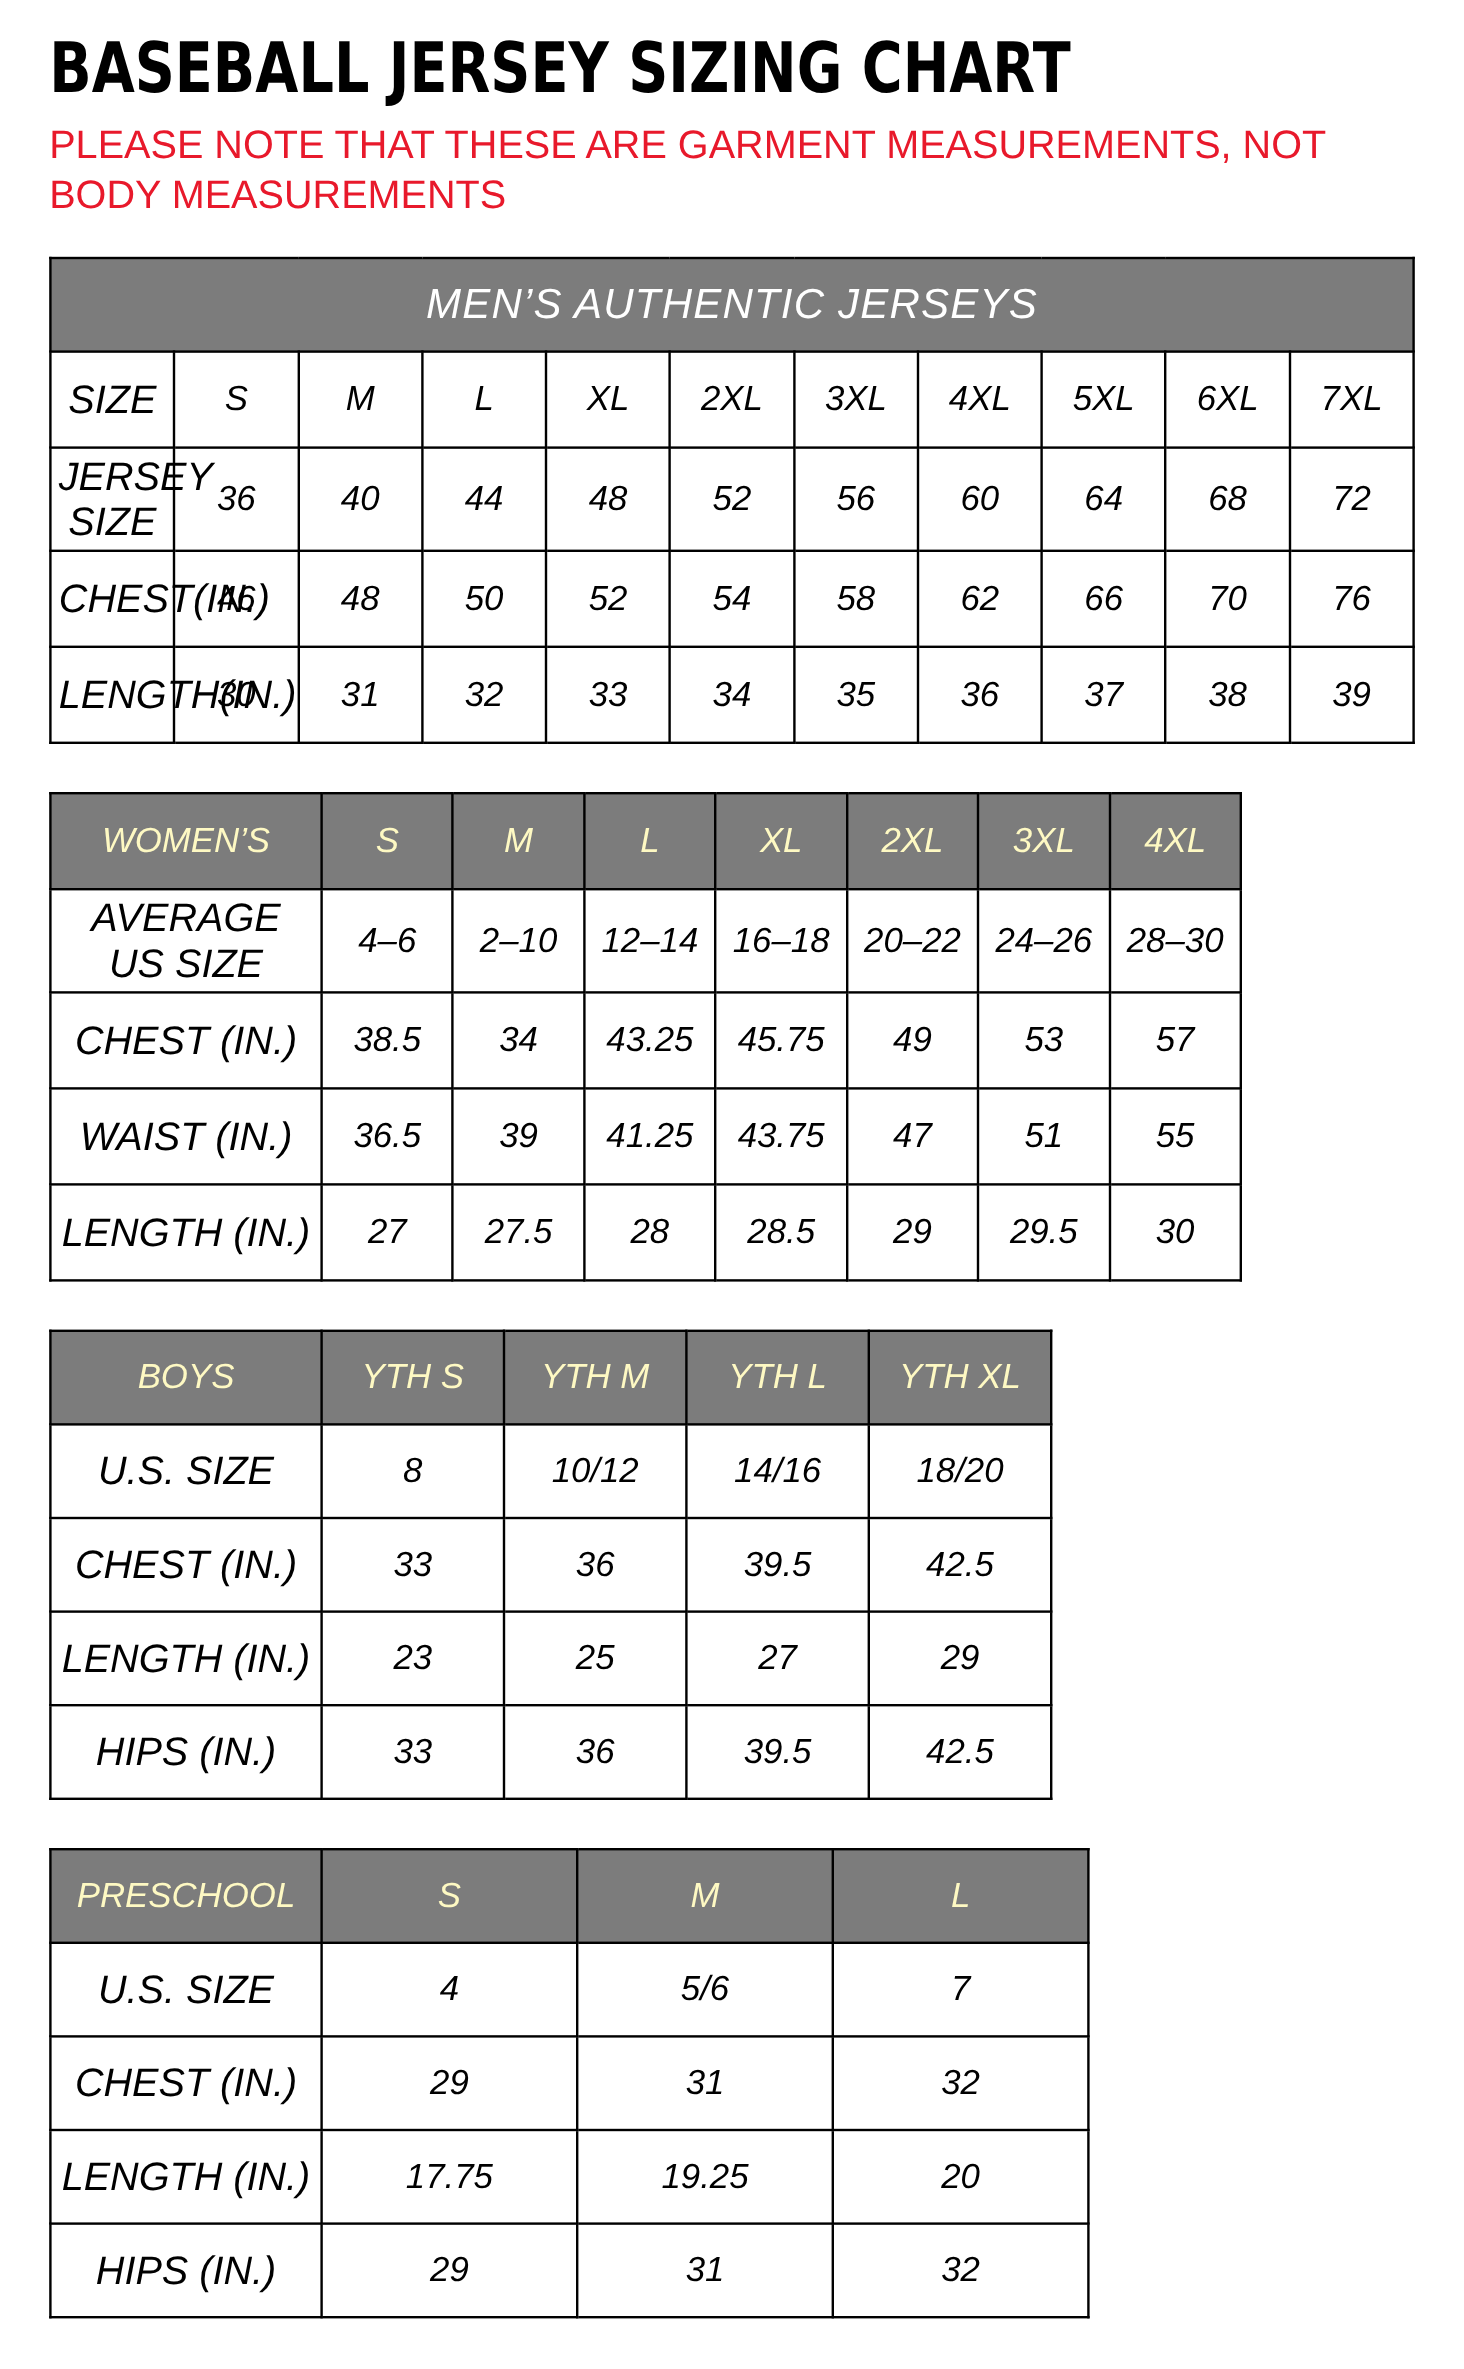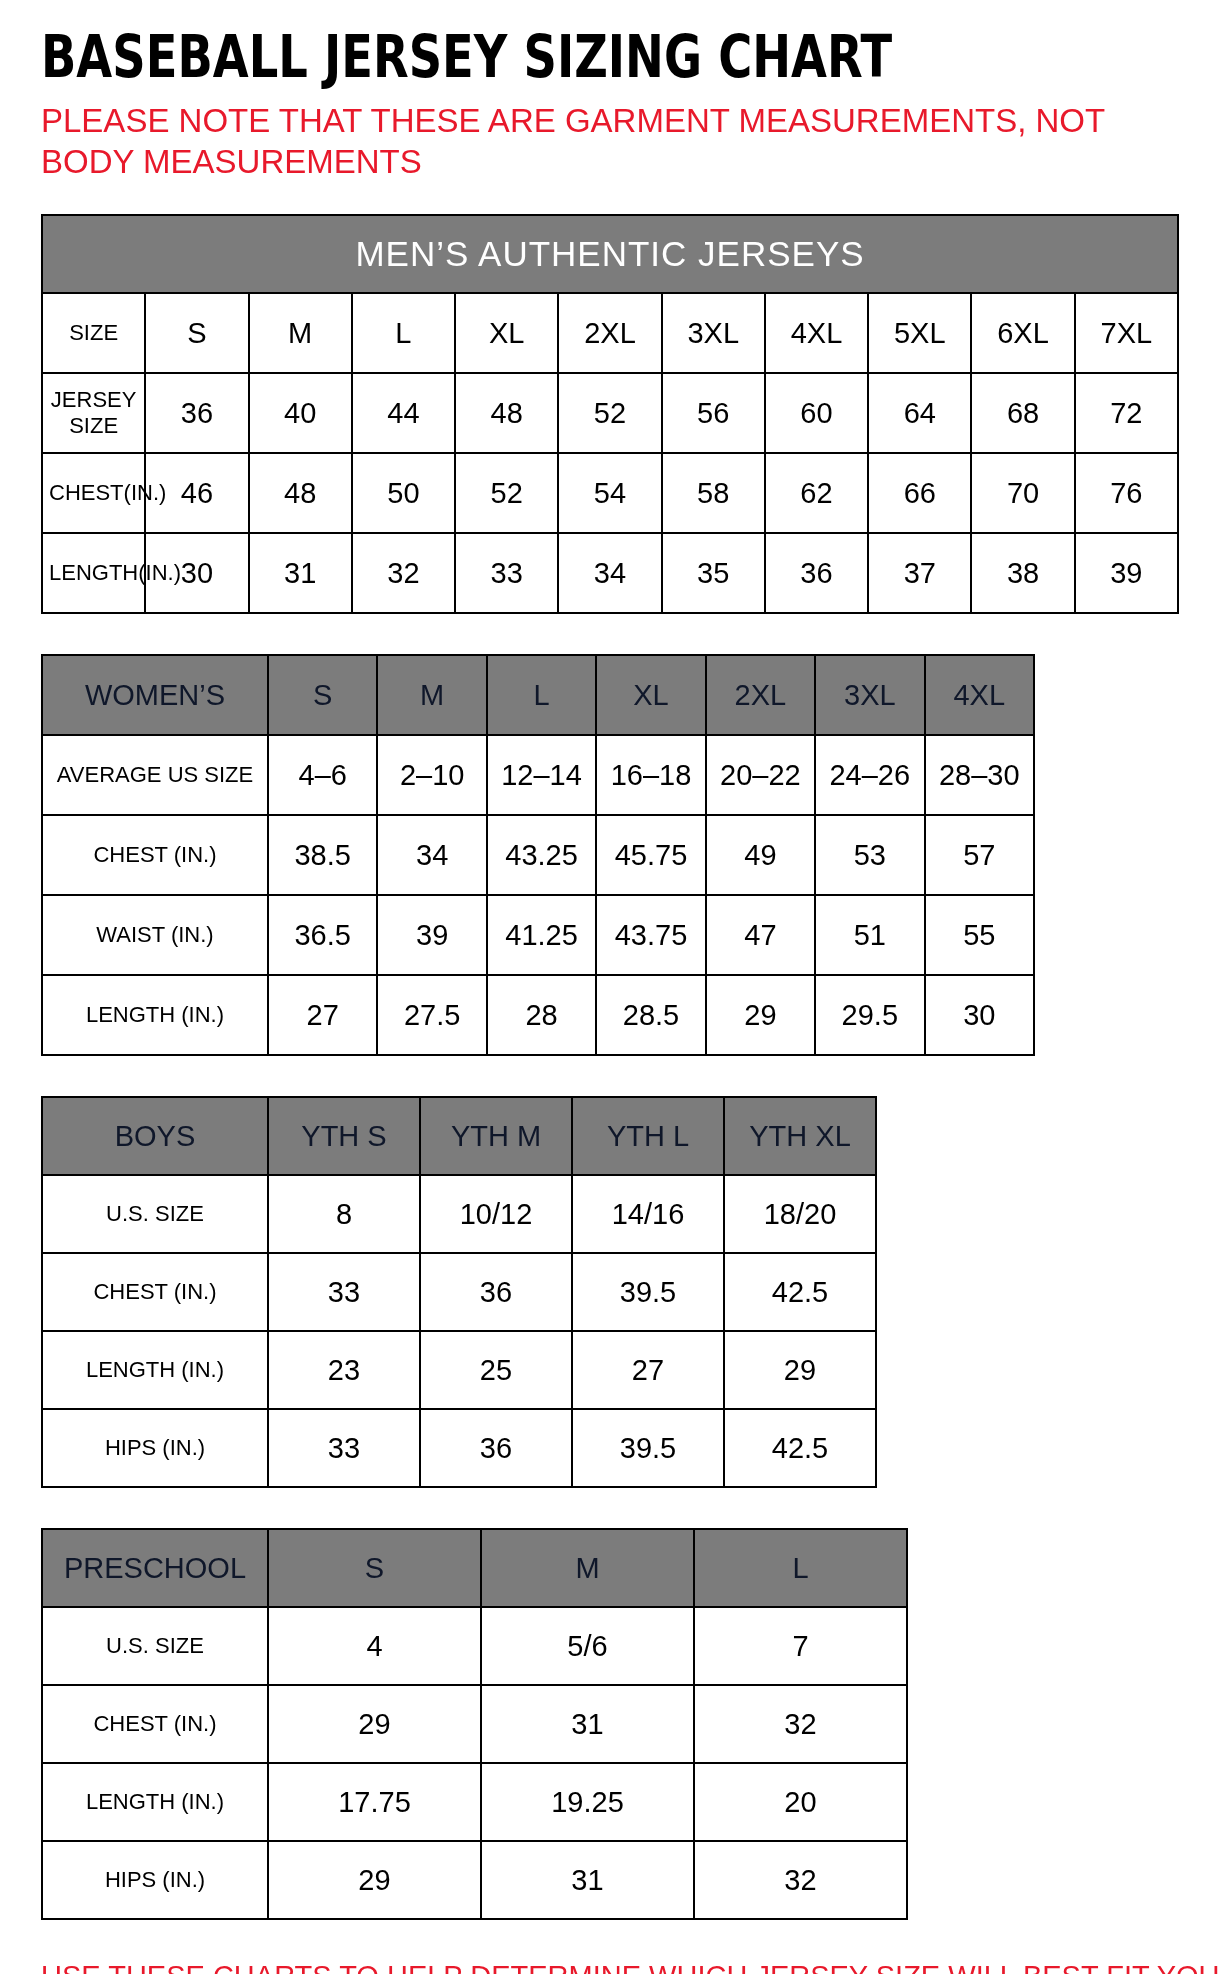--- a/index.html
+++ b/index.html
@@ -26,40 +26,41 @@
     color: var(--red, #e8192b);
     font-size: 33px;
     line-height: 1.25;
     max-width: 1090px;
     margin-bottom: 32px;
   }
   table {
     border-collapse: collapse;
     table-layout: fixed;
     margin-bottom: 40px;
+    font-style: italic;
   }
   th, td {
     border: 2px solid #000;
     text-align: center;
     vertical-align: middle;
     font-weight: normal;
     padding: 4px 6px;
   }
   td { font-size: 29px; }
-  .label-cell { font-size: 22px; width: 226px; }
+  .label-cell { font-size: 33px; width: 226px; }
   .banner {
     background: var(--gray, #7c7c7c);
     color: #fff;
     font-size: 35px;
     letter-spacing: 1px;
     height: 78px;
   }
   .gray-row th {
     background: var(--gray, #7c7c7c);
-    color: #0f172a;
+    color: #fef9c3;
     font-size: 29px;
     height: 70px;
     margin-top: 24px;
   }
   .tbl-mens { width: 1138px; }
   .tbl-mens tbody tr { height: 80px; }
   .tbl-womens { width: 994px; }
   .tbl-womens tbody tr { height: 80px; }
   .tbl-boys { width: 836px; }
   .tbl-boys tbody tr { height: 78px; }

